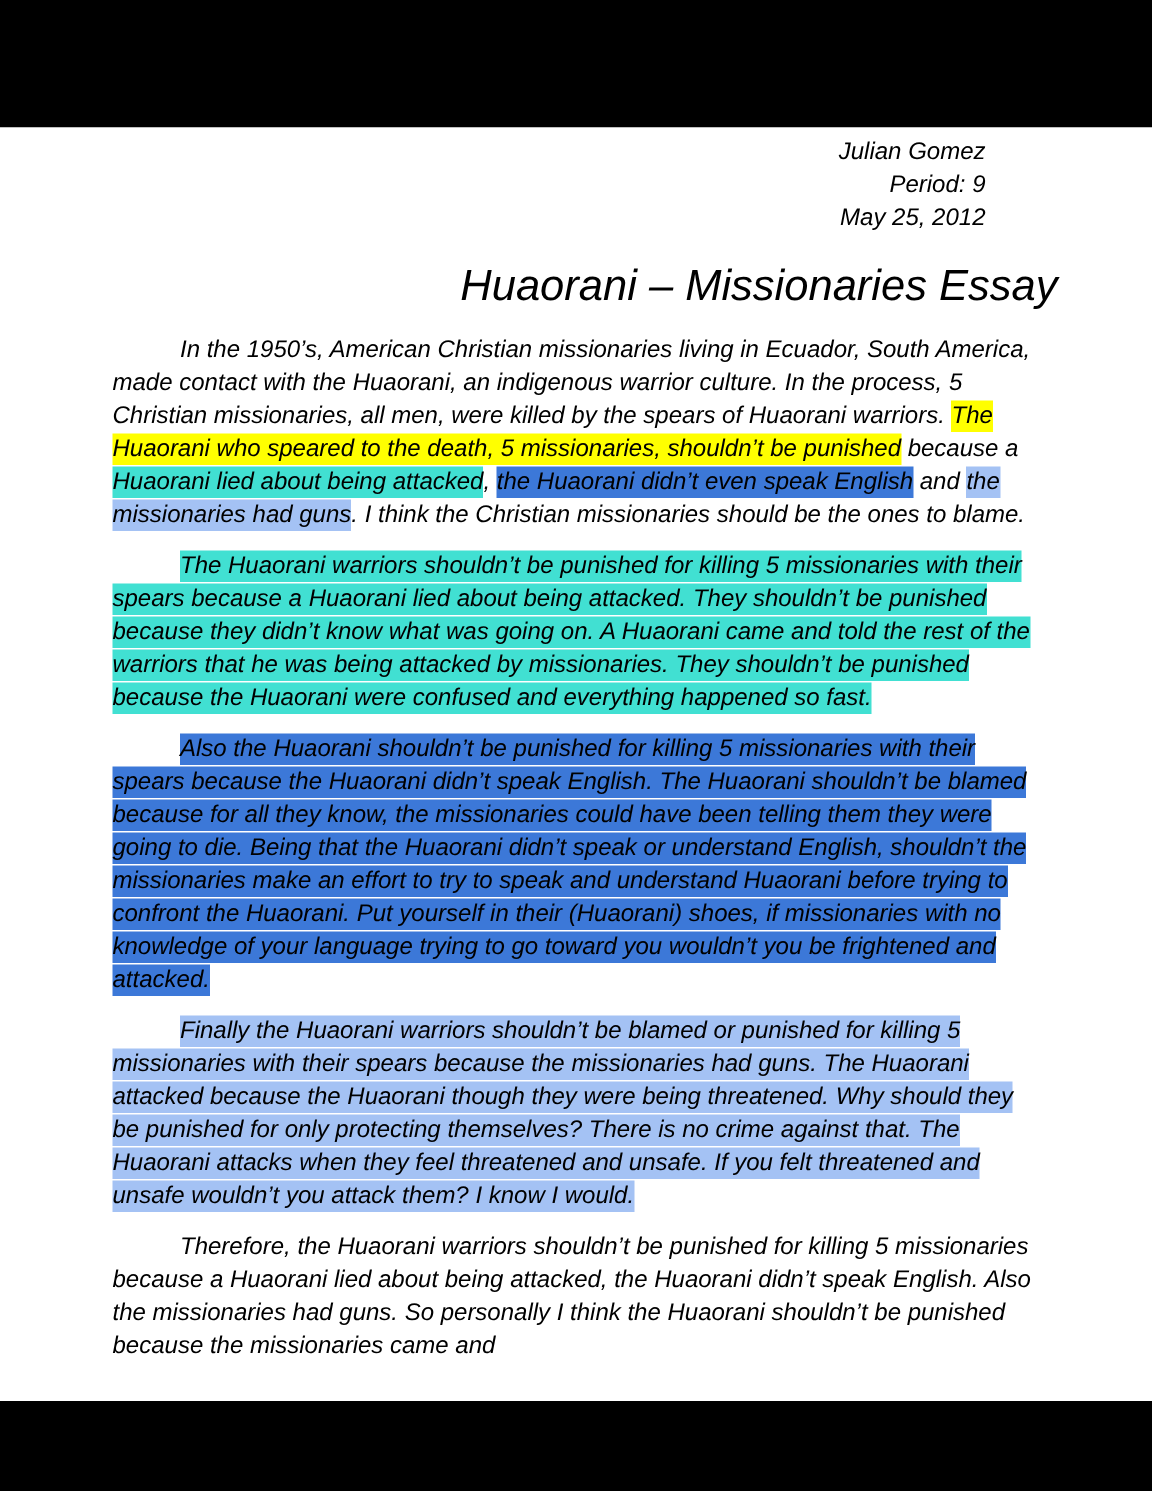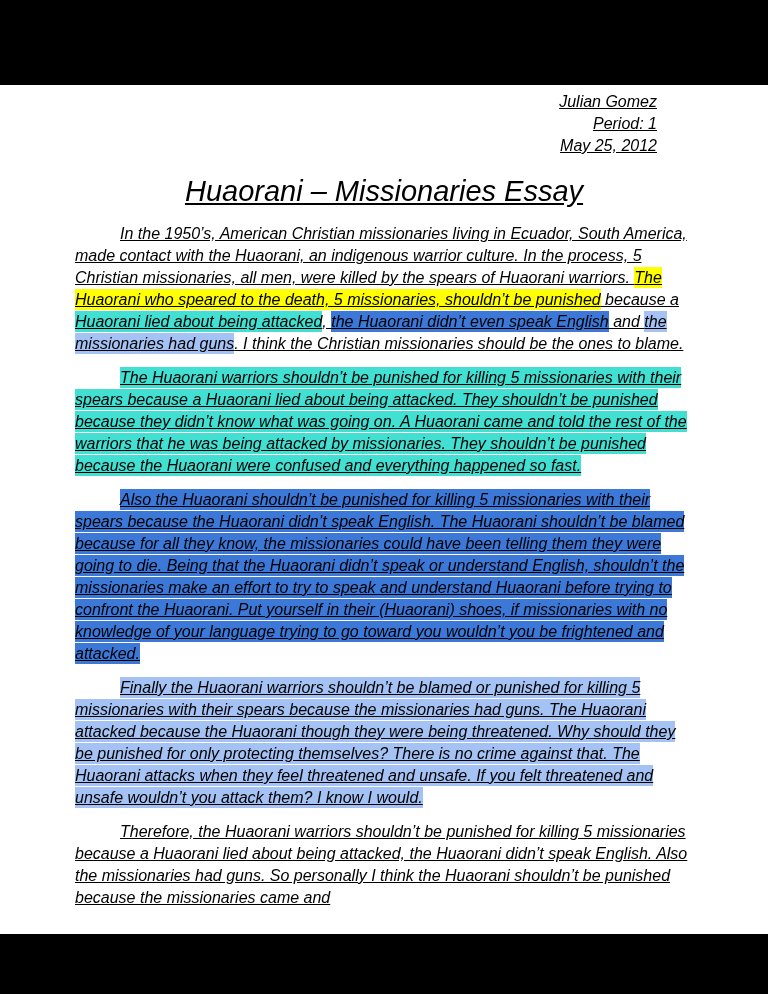--- a/index.html
+++ b/index.html
@@ -5,42 +5,41 @@
   html, body { margin: 0; padding: 0; background: #000; }
   .canvas {
     width: 768px;
     height: 994px;
     margin: 0 auto;
     background: #ffffff;
     display: flex;
     flex-direction: column;
     overflow: hidden;
     font-family: "Liberation Sans", sans-serif;
-    text-decoration: underline;
   }
   .letterbox { background: #000000; flex: 0 0 auto; width: 100%; }
   .letterbox.top { height: 85px; }
   .letterbox.bottom { height: 60px; }
   .page {
     flex: 1 1 auto;
     background: #ffffff;
     color: #000000;
     padding: 6px 63px 0 63px;
     font-style: italic;
     box-sizing: border-box;
     overflow: hidden;
   }
   .doc-header {
     text-align: right;
     padding-right: 48px;
     font-size: 16px;
     line-height: 22px;
   }
   .doc-title {
-    text-align: center;
+    text-align: right;
     font-size: 29px;
     font-weight: normal;
     font-style: italic;
     margin: 17px 0 15px 0;
     line-height: 34px;
   }
   .essay-body p.para {
     margin: 12px;
     font-size: 16px;
     line-height: 22px;
@@ -52,21 +51,21 @@
 </style>
 </head>
 <body>
 
 <div class="canvas">
   <div class="letterbox top"></div>
 
   <div class="page">
     <div class="doc-header">
       <div>Julian Gomez</div>
-      <div>Period: 1</div>
+      <div>Period: 9</div>
       <div>May 25, 2012</div>
     </div>
 
     <h1 class="doc-title">Huaorani – Missionaries Essay</h1>
 
     <div class="essay-body" id="essay-body">
         <p class="para"><span>In the 1950’s, American Christian missionaries living in Ecuador, South America, made contact with the Huaorani, an indigenous warrior culture. In the process, 5 Christian missionaries, all men, were killed by the spears of Huaorani warriors. </span><span class="hl" style="background-color: rgb(255, 255, 0);">The Huaorani who speared to the death, 5 missionaries, shouldn’t be punished</span><span> because a </span><span class="hl" style="background-color: rgb(65, 224, 210);">Huaorani lied about being attacked</span><span>, </span><span class="hl" style="background-color: rgb(60, 120, 216);">the Huaorani didn’t even speak English</span><span> and </span><span class="hl" style="background-color: rgb(164, 194, 244);">the missionaries had guns</span><span>. I think the Christian missionaries should be the ones to blame.</span></p>
         <p class="para"><span class="hl" style="background-color: rgb(65, 224, 210);">The Huaorani warriors shouldn’t be punished for killing 5 missionaries with their spears because a Huaorani lied about being attacked. They shouldn’t be punished because they didn’t know what was going on. A Huaorani came and told the rest of the warriors that he was being attacked by missionaries. They shouldn’t be punished because the Huaorani were confused and everything happened so fast.</span></p>
         <p class="para"><span class="hl" style="background-color: rgb(60, 120, 216);">Also the Huaorani shouldn’t be punished for killing 5 missionaries with their spears because the Huaorani didn’t speak English. The Huaorani shouldn’t be blamed because for all they know, the missionaries could have been telling them they were going to die. Being that the Huaorani didn’t speak or understand English, shouldn’t the missionaries make an effort to try to speak and understand Huaorani before trying to confront the Huaorani. Put yourself in their (Huaorani) shoes, if missionaries with no knowledge of your language trying to go toward you wouldn’t you be frightened and attacked.</span></p>
         <p class="para"><span class="hl" style="background-color: rgb(164, 194, 244);">Finally the Huaorani warriors shouldn’t be blamed or punished for killing 5 missionaries with their spears because the missionaries had guns. The Huaorani attacked because the Huaorani though they were being threatened. Why should they be punished for only protecting themselves? There is no crime against that. The Huaorani attacks when they feel threatened and unsafe. If you felt threatened and unsafe wouldn’t you attack them? I know I would.</span></p>

